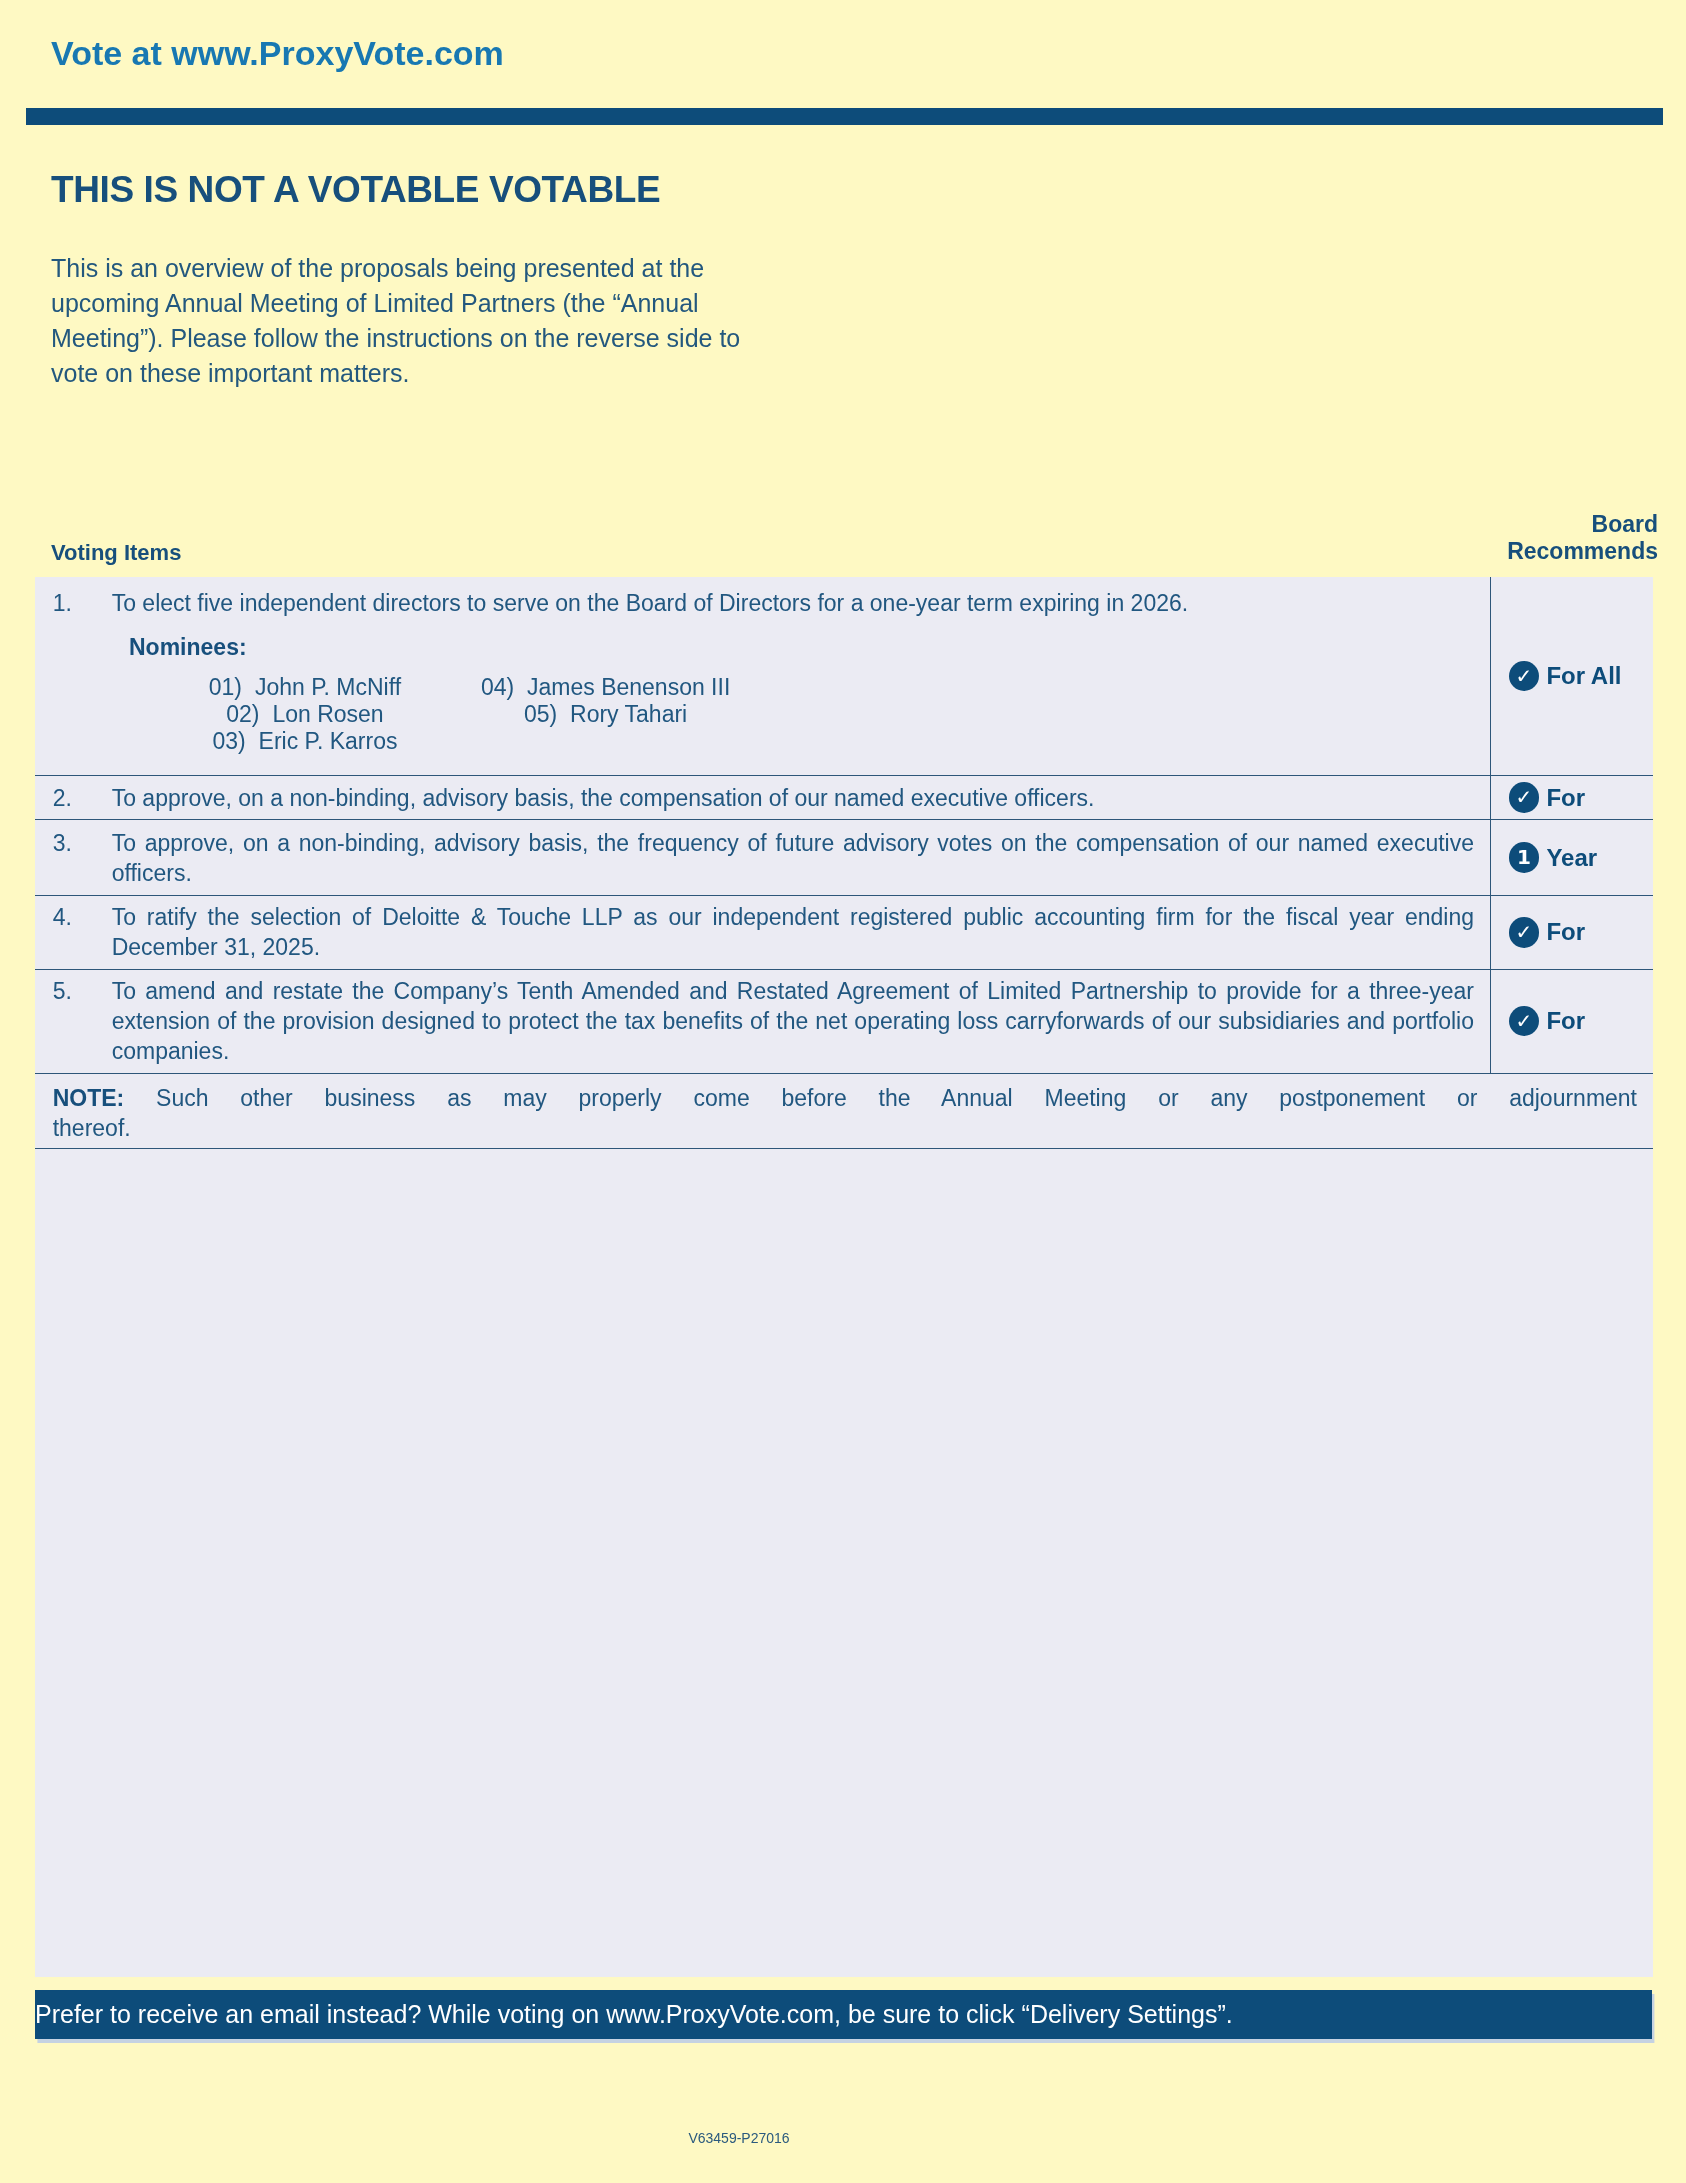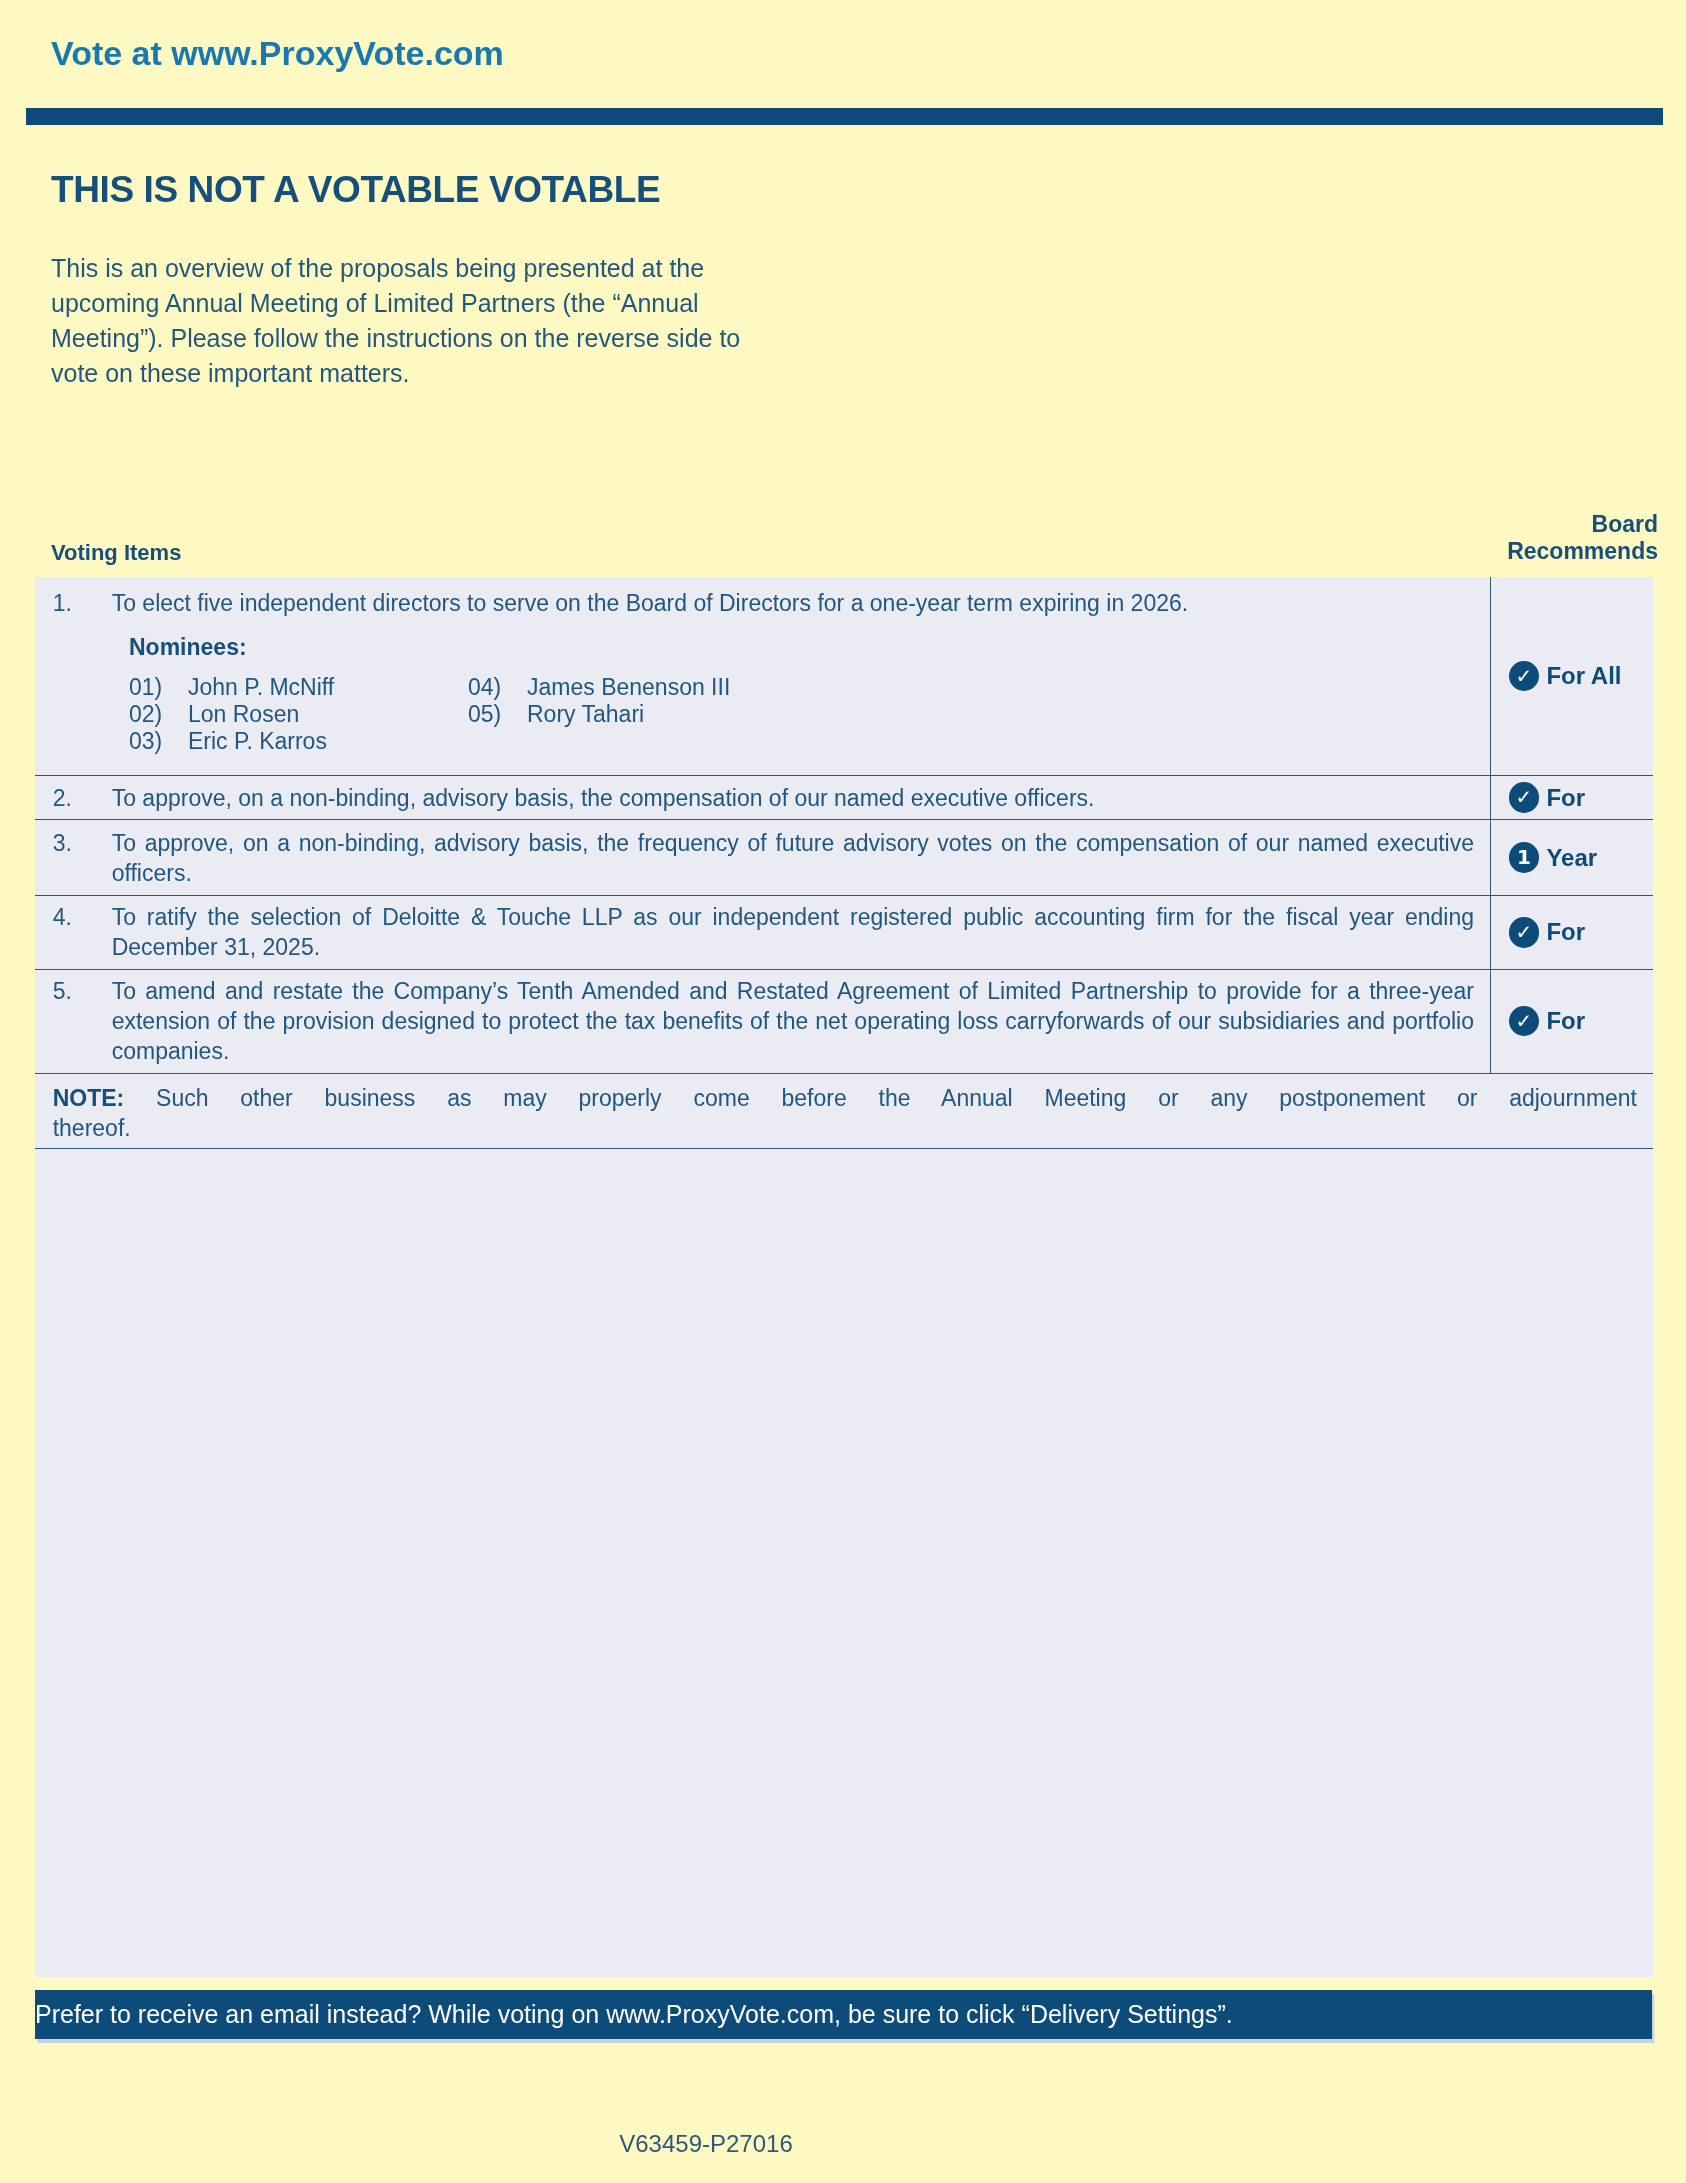--- a/index.html
+++ b/index.html
@@ -68,21 +68,21 @@
   .item{
     display:flex;align-items:flex-start;
     padding:6.4px 16px 6.4px 17.7px;width:100%;box-sizing:border-box;
     font-size:23px;line-height:30px;color:var(--text);
   }
   .row-1 .item{padding-top:0;padding-bottom:0;}
   .num{flex:0 0 59px;}
   .txt{flex:1;text-align:justify;}
   .nominees{margin:16px 0 0 94px;font-size:23px;color:var(--text);}
   .nom-label{font-weight:700;color:var(--head);margin-bottom:13px;}
-  .nom-cols{display:flex;}
+  .nom-cols{display:flex;text-align:center;}
   .nom-col-1{width:339px;}
   .nom-line{line-height:27px;}
   .nom-num{display:inline-block;width:59px;}
   .badge{display:flex;align-items:center;gap:7.2px;}
   .circ{
     width:30.5px;height:30.5px;border-radius:50%;background:var(--navy);
     color:#ffffff;font-family:"DejaVu Sans",sans-serif;
     font-size:20px;font-weight:700;line-height:30.5px;text-align:center;
     flex:0 0 30.5px;
   }
@@ -96,22 +96,22 @@
   .note-label{font-weight:700;color:var(--head);}
   .filler{flex:1;}
   .bottom-bar{
     position:absolute;left:35px;top:1990px;width:1617px;height:49px;
     background:var(--navy);
     display:flex;align-items:center;
     box-shadow:2.4px 4px 0 #c5d2e2;
   }
   .bottom-bar-text{color:#ffffff;font-size:25px;}
   .footer-code{
-    position:absolute;left:706px;top:2130px;transform:translateX(-50%);
-    font-size:24px;color:#2b5a7e;
+    position:absolute;left:739px;top:2130px;transform:translateX(-50%);
+    font-size:14px;color:#2b5a7e;
   }
 </style>
 </head>
 <body>
 
 <div class="page">
 
   <div class="site-title">Vote at www.ProxyVote.com</div>
   <div class="top-bar"></div>
 

